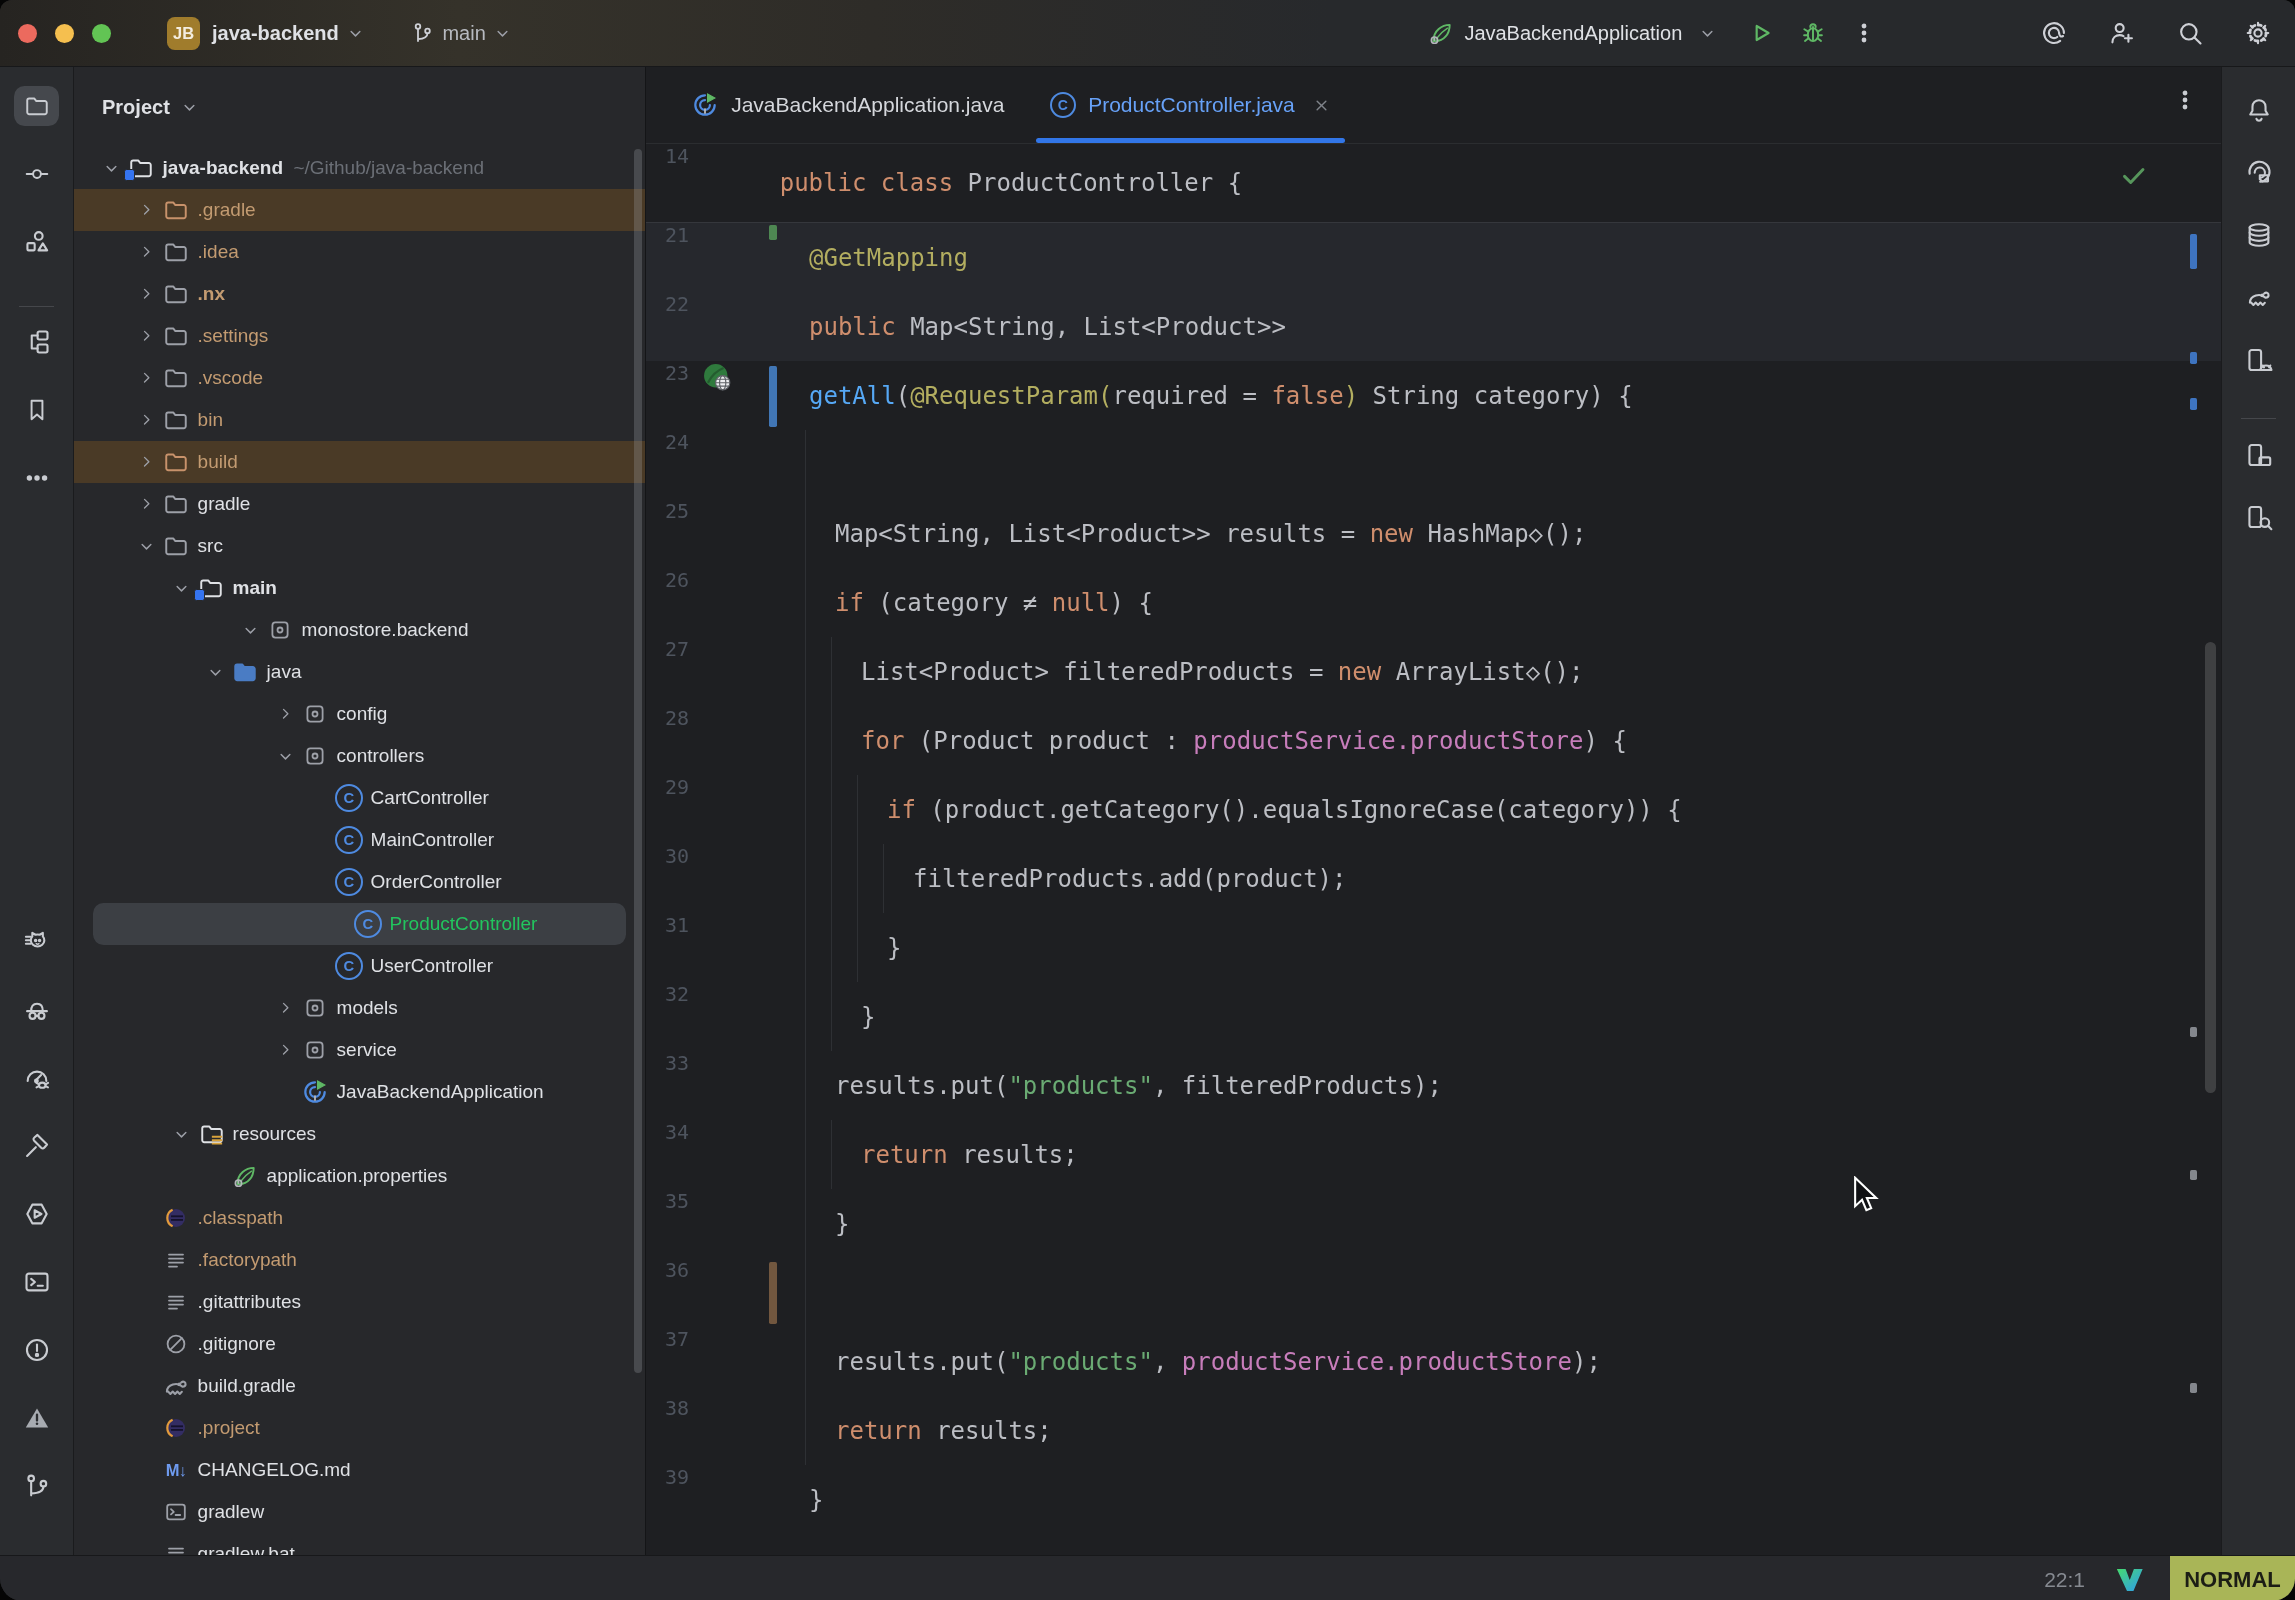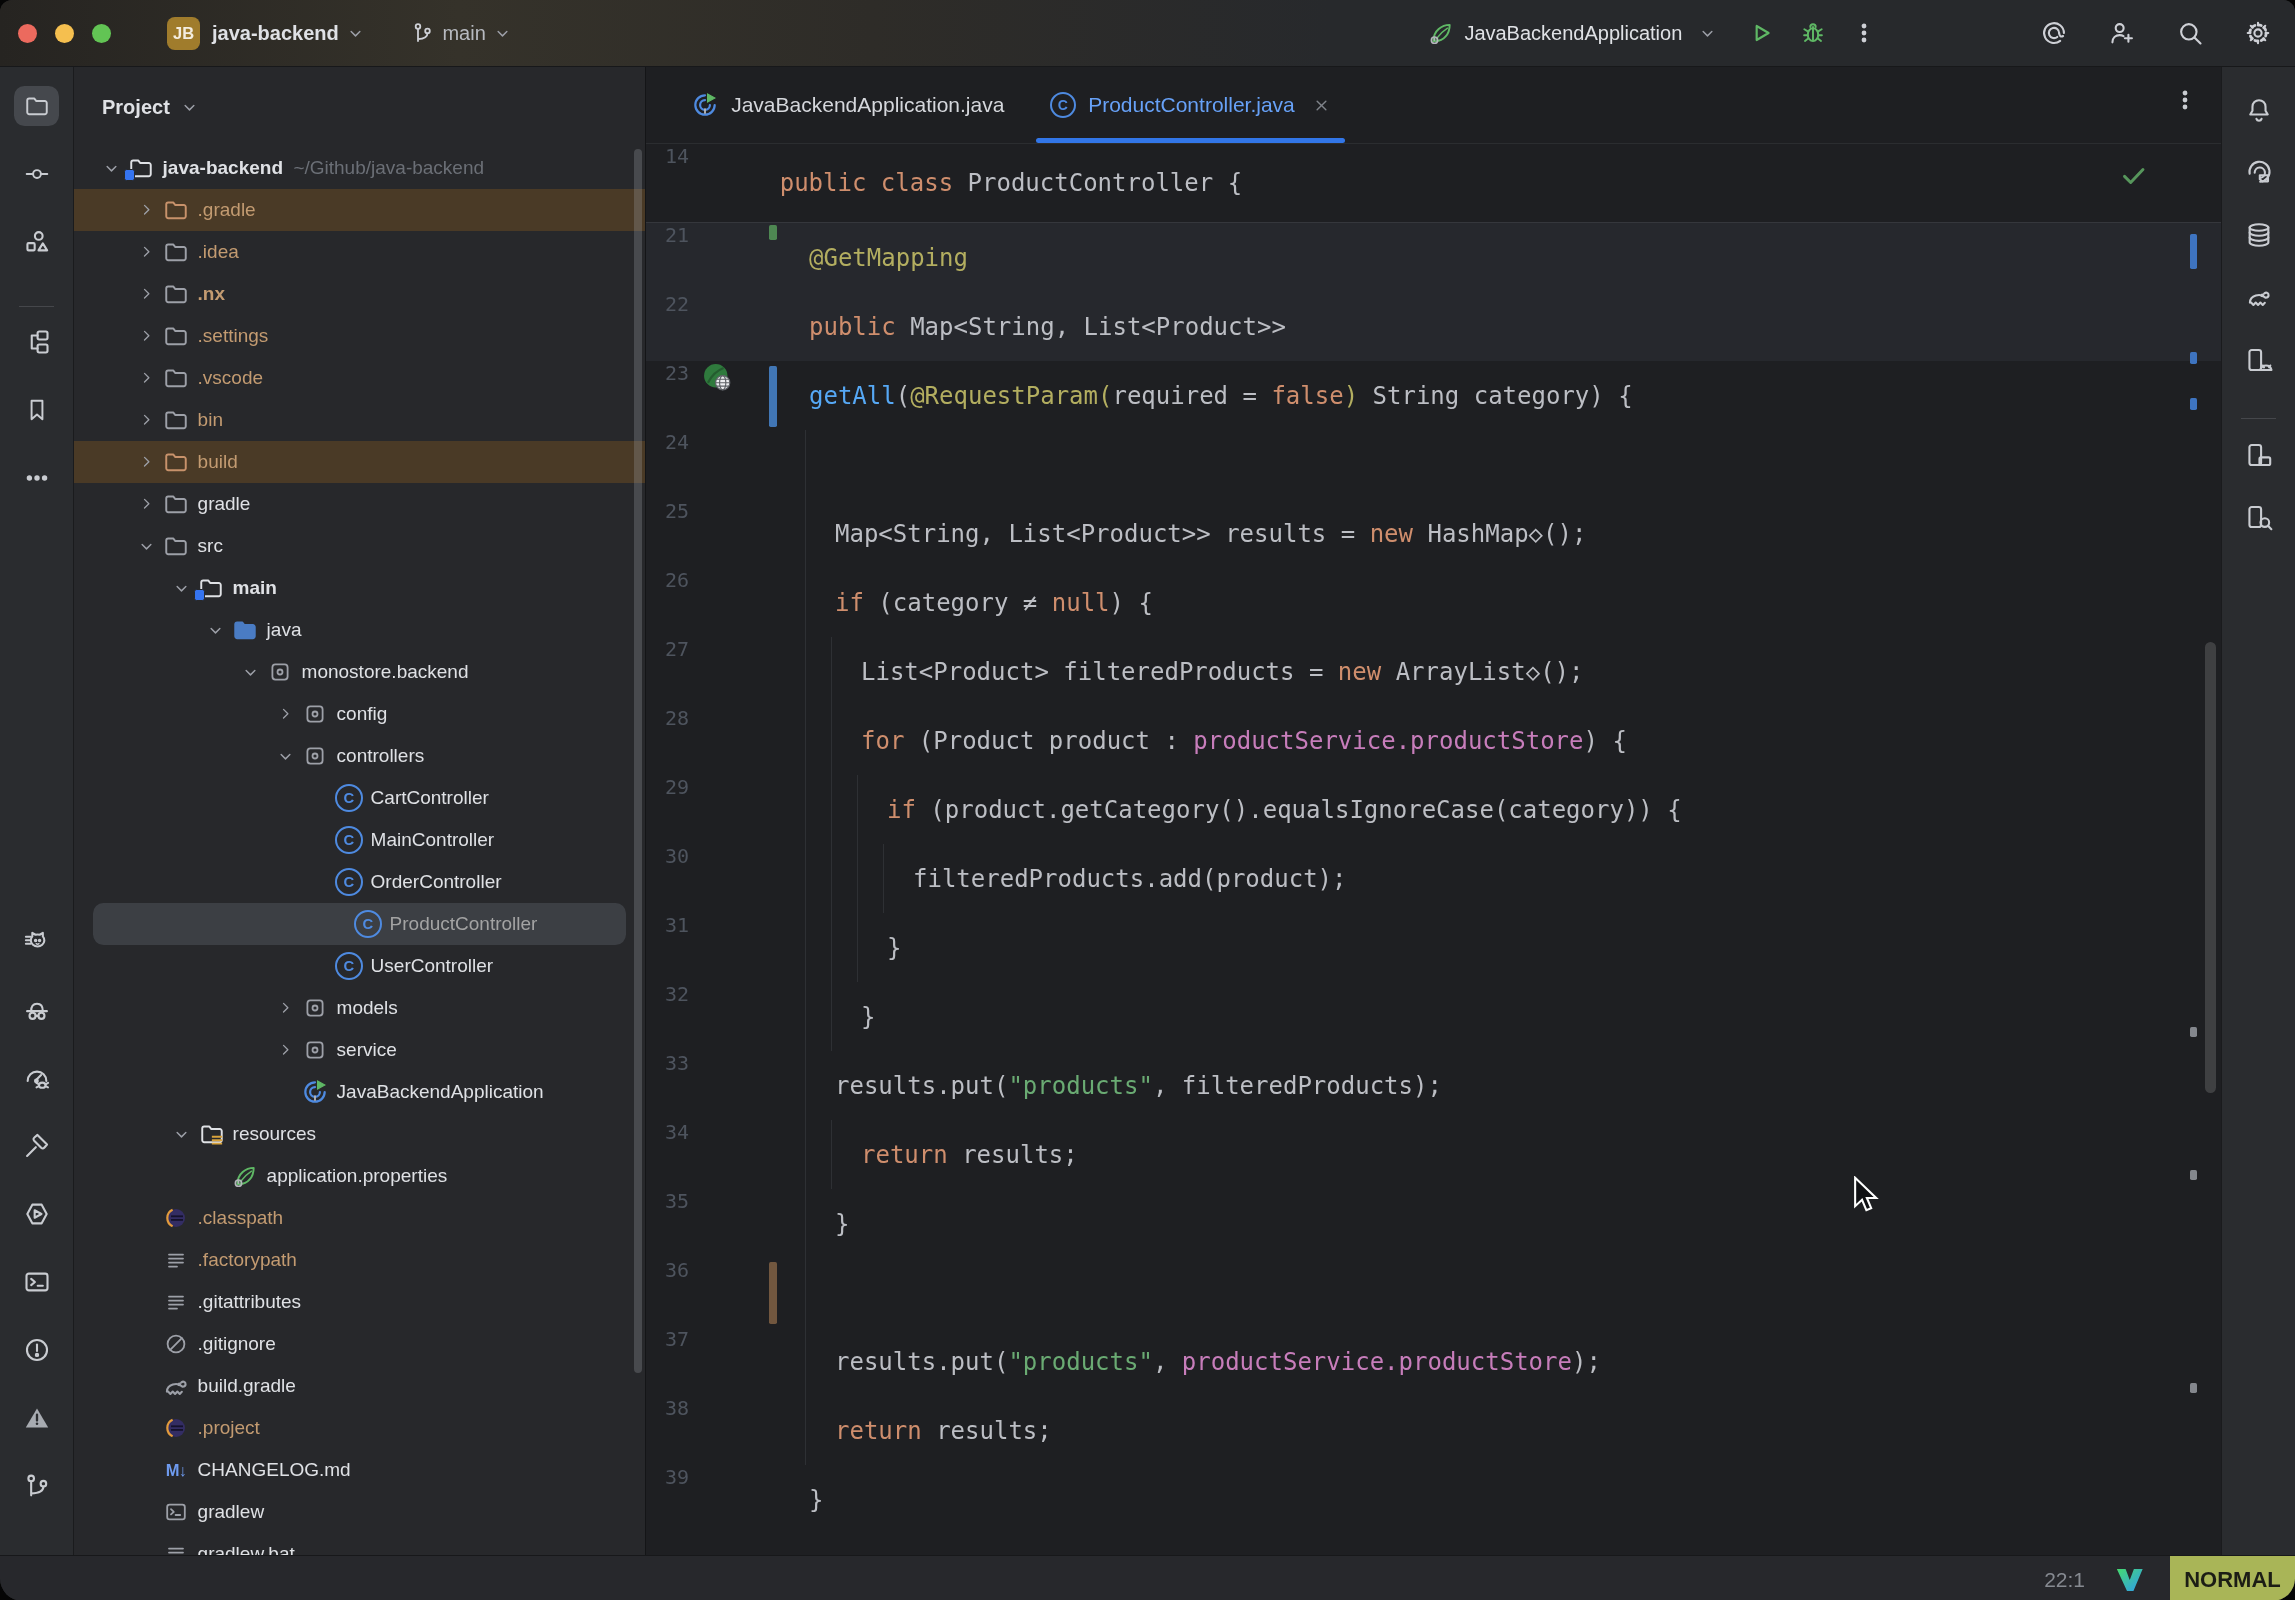--- a/index.html
+++ b/index.html
@@ -32,21 +32,21 @@
   
   .panel{width:571px;background:#27282b;border-right:0.9px solid #141517;position:relative;flex:none;overflow:hidden;}
   .panel-header{height:80px;display:flex;align-items:center;padding-left:28px;color:#dfe1e5;font-size:20px;font-weight:700;}
   .panel-header .chev{margin-left:10.4px;}
   .tree{position:relative;}
   .trow{height:42px;display:flex;align-items:center;font-size:19px;color:#dfe1e5;white-space:nowrap;}
   .trow .tchev{width:22.6px;flex:none;display:flex;align-items:center;justify-content:center;color:#9da0a8;}
   .trow .ticon{width:29.5px;flex:none;display:flex;align-items:center;justify-content:center;margin:0 7px 0 3.5px;}
   .trow.r-brown{background:#4a3a26;}
   .trow.r-sel{background:#3c3f44;border-radius:10.4px;margin:0 19px;}
-  .t-orange{color:#c39b71;} .t-bold{font-weight:700;} .t-sel{color:#a3a3a3;}
+  .t-orange{color:#c39b71;} .t-bold{font-weight:700;} .t-sel{color:#22c55e;}
   .t-path{color:#6b6f76;margin-left:10.4px;font-weight:400;}
   .vscroll{position:absolute;border-radius:4.3px;background:rgba(173,177,184,.25);}
   .cicon{width:24px;height:24px;border-radius:50%;border:2.1px solid #4e8ae0;color:#4e8ae0;font-size:14.8px;font-weight:700;
     display:flex;align-items:center;justify-content:center;font-family:"Liberation Sans",sans-serif;}
   .mdicon{color:#6e9bf0;font-weight:800;font-size:16.5px;letter-spacing:-0.9px;}
   
   .editorcol{flex:1;display:flex;flex-direction:column;background:#1e1f22;min-width:0;}
   .tabbar{height:76px;display:flex;align-items:stretch;border-bottom:0.9px solid #2b2d30;padding-left:22.6px;position:relative;flex:none;}
   .tab{display:flex;align-items:center;gap:12px;padding:0 22.6px;font-size:21px;color:#d5d7dc;position:relative;}
   .tab .underline{position:absolute;left:8.7px;right:8.7px;bottom:0;height:5.2px;border-radius:3.5px;background:#3276e8;display:none;}
@@ -435,46 +435,46 @@
               </svg>
             </span>
             <span class="ticon" style="position: relative;">
               <svg width="26" height="26" viewBox="0 0 24 24" fill="none" stroke="currentColor" stroke-width="1.8" stroke-linecap="round" stroke-linejoin="round">
                 <path d="M3 6.8 a1.8 1.8 0 0 1 1.8-1.8 h4.6 l2 2.4 h7.8 a1.8 1.8 0 0 1 1.8 1.8 v8.6 a1.8 1.8 0 0 1 -1.8 1.8 H4.8 A1.8 1.8 0 0 1 3 17.8 Z"></path>
               </svg>
               <span style="position:absolute;width:9.6px;height:9.6px;background:#3574f0;border:1.7px solid #27282b;border-radius:2.6px;margin:14px 0 0 -22.6px"></span>
             </span>
             <span class="t-bold">main</span>
           </div>
-          <div class="trow" style="padding-left: 130px;">
+          <div class="trow" style="padding-left: 165px;">
             <span class="tchev">
               <svg width="19" height="19" viewBox="0 0 24 24" fill="none" stroke="currentColor" stroke-width="1.8" stroke-linecap="round" stroke-linejoin="round">
                 <path d="M6.5 9.5 l5.5 5.5 5.5 -5.5"></path>
               </svg>
             </span>
             <span class="ticon" style="color: rgb(157, 160, 168);">
-              <svg width="26" height="26" viewBox="0 0 24 24" fill="none" stroke="currentColor" stroke-width="1.8" stroke-linecap="round" stroke-linejoin="round">
-                <path d="M3 6.8 a1.8 1.8 0 0 1 1.8-1.8 h4.6 l2 2.4 h7.8 a1.8 1.8 0 0 1 1.8 1.8 v8.6 a1.8 1.8 0 0 1 -1.8 1.8 H4.8 A1.8 1.8 0 0 1 3 17.8 Z" fill="#4a7cc4" stroke="#4a7cc4"></path>
-              </svg>
-            </span>
-            <span class="">java</span>
-          </div>
-          <div class="trow" style="padding-left: 165px;">
+              <svg width="24" height="24" viewBox="0 0 24 24" fill="none" stroke="currentColor" stroke-width="1.8" stroke-linecap="round" stroke-linejoin="round">
+                <rect x="4.4" y="4.4" width="15.2" height="15.2" rx="3"></rect>
+                <circle cx="12" cy="12" r="2.5"></circle>
+              </svg>
+            </span>
+            <span class="">monostore.backend</span>
+          </div>
+          <div class="trow" style="padding-left: 130px;">
             <span class="tchev">
               <svg width="19" height="19" viewBox="0 0 24 24" fill="none" stroke="currentColor" stroke-width="1.8" stroke-linecap="round" stroke-linejoin="round">
                 <path d="M6.5 9.5 l5.5 5.5 5.5 -5.5"></path>
               </svg>
             </span>
             <span class="ticon" style="color: rgb(157, 160, 168);">
-              <svg width="24" height="24" viewBox="0 0 24 24" fill="none" stroke="currentColor" stroke-width="1.8" stroke-linecap="round" stroke-linejoin="round">
-                <rect x="4.4" y="4.4" width="15.2" height="15.2" rx="3"></rect>
-                <circle cx="12" cy="12" r="2.5"></circle>
-              </svg>
-            </span>
-            <span class="">monostore.backend</span>
+              <svg width="26" height="26" viewBox="0 0 24 24" fill="none" stroke="currentColor" stroke-width="1.8" stroke-linecap="round" stroke-linejoin="round">
+                <path d="M3 6.8 a1.8 1.8 0 0 1 1.8-1.8 h4.6 l2 2.4 h7.8 a1.8 1.8 0 0 1 1.8 1.8 v8.6 a1.8 1.8 0 0 1 -1.8 1.8 H4.8 A1.8 1.8 0 0 1 3 17.8 Z" fill="#4a7cc4" stroke="#4a7cc4"></path>
+              </svg>
+            </span>
+            <span class="">java</span>
           </div>
           <div class="trow" style="padding-left: 200px;">
             <span class="tchev">
               <svg width="17.4" height="17.4" viewBox="0 0 24 24" fill="none" stroke="currentColor" stroke-width="1.8" stroke-linecap="round" stroke-linejoin="round">
                 <path d="M9 6 l6 6 -6 6"></path>
               </svg>
             </span>
             <span class="ticon" style="color: rgb(157, 160, 168);">
               <svg width="24" height="24" viewBox="0 0 24 24" fill="none" stroke="currentColor" stroke-width="1.8" stroke-linecap="round" stroke-linejoin="round">
                 <rect x="4.4" y="4.4" width="15.2" height="15.2" rx="3"></rect>

